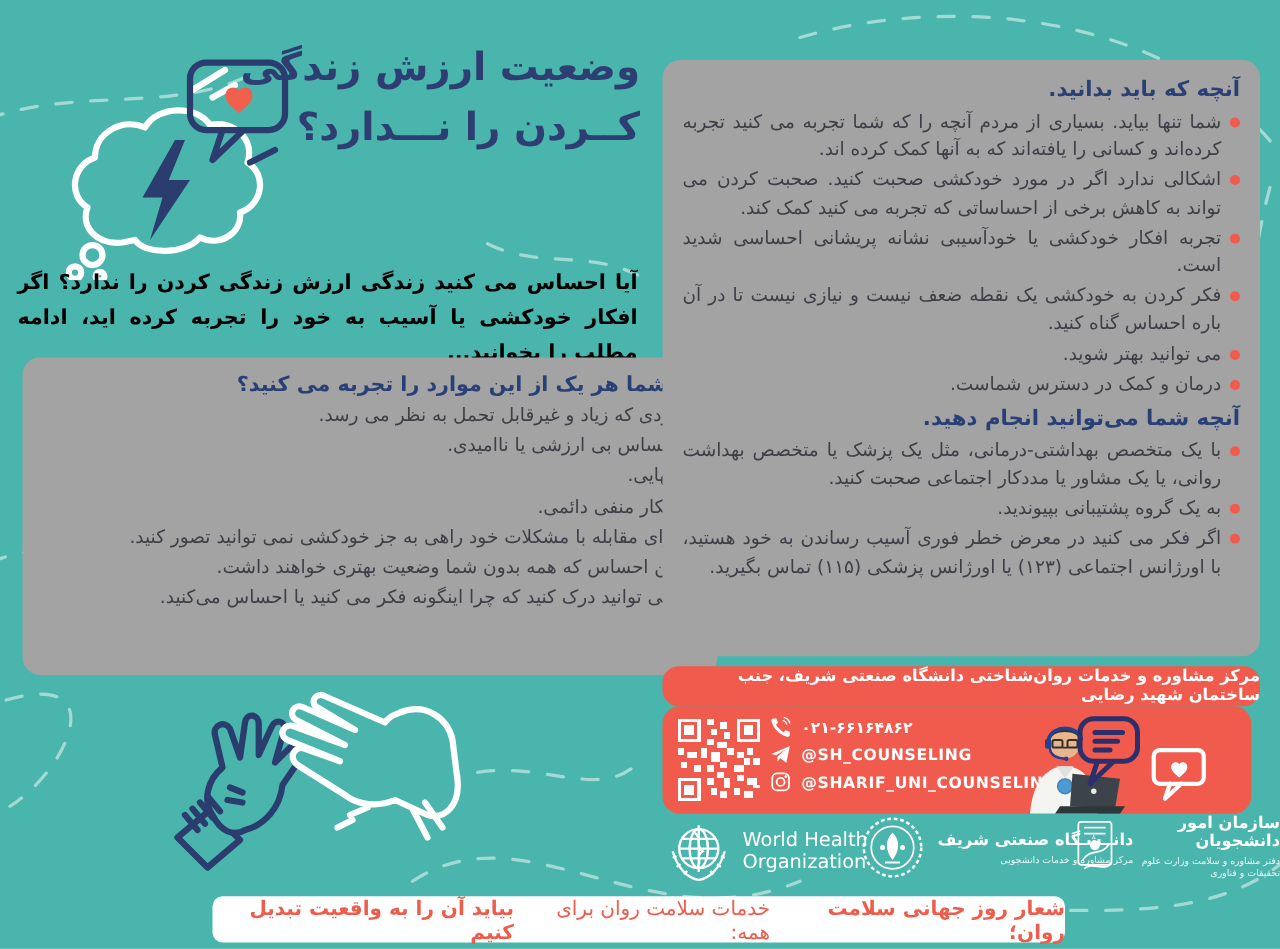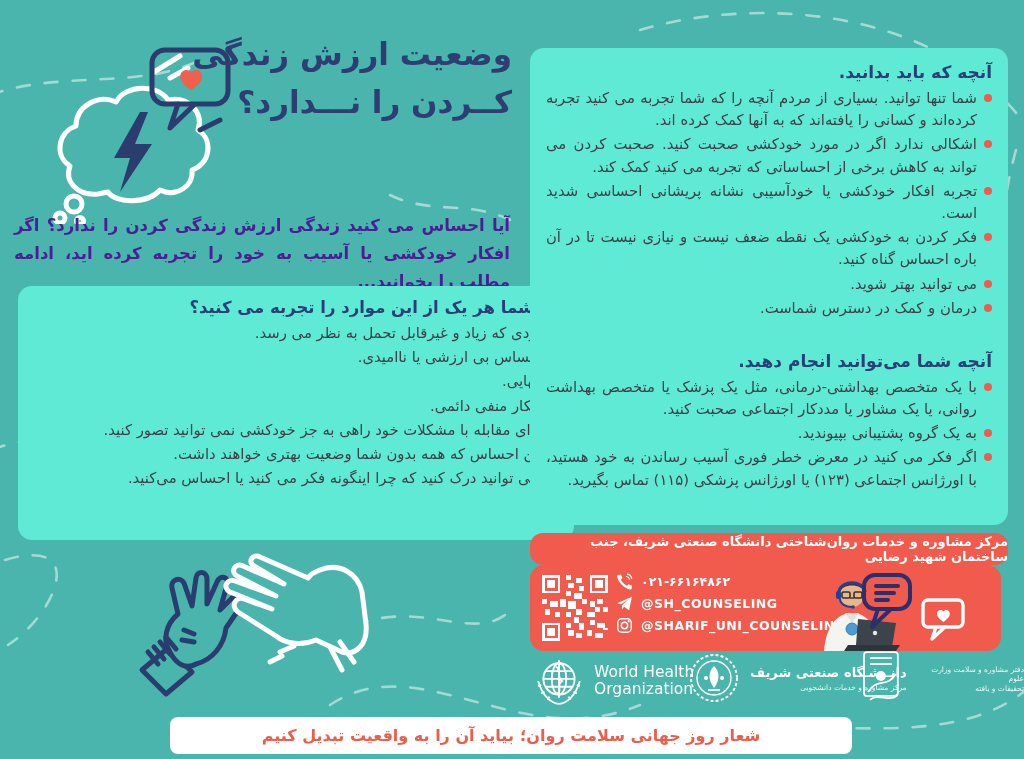--- a/index.html
+++ b/index.html
@@ -11,34 +11,34 @@
   svg{display:block;}
   .abs{position:absolute;}
 
   
   #bg-swirls{position:absolute;inset:0;pointer-events:none;}
 
   
   #main-title{top:30px;left:184px;width:328px;direction:rtl;text-align:right;
     color:#2e3e72;font-size:31px;font-weight:bold;line-height:1.55;}
   #intro-text{top:212px;left:14px;width:496px;direction:rtl;text-align:justify;
-    color:#4c1d95;font-size:16.5px;font-weight:bold;line-height:1.7;}
-  .white-box{background:#5eead4;border-radius:14px;}
+    color:#000000;font-size:16.5px;font-weight:bold;line-height:1.7;}
+  .white-box{background:#a3a3a3;border-radius:14px;}
   #checklist-box{top:286px;left:18px;width:556px;height:254px;padding:10px 16px;box-sizing:border-box;direction:rtl;}
   .box-heading{color:#2a3f75;font-weight:bold;font-size:16.5px;margin:2px 0 5px;direction:rtl;text-align:right;}
   .bullet-list{margin:0;padding:0;list-style:none;direction:rtl;}
   .bullet-list li{position:relative;padding-right:15px;color:var(--ink);
     font-size:14.8px;line-height:1.5;text-align:justify;margin-bottom:2px;}
   .bullet-list li::before{content:"";position:absolute;right:0;top:7px;width:8px;height:8px;
     border-radius:50%;background:var(--coral);}
 
   
   #info-box{top:48px;left:530px;width:478px;height:477px;padding:12px 16px;box-sizing:border-box;direction:rtl;}
   #info-box .box-heading{font-size:17px;}
-  #heading-do{margin-top:32px;}
+  #heading-do{margin-top:6px;}
 
   #address-banner{top:533px;left:530px;width:478px;height:32px;background:var(--coral);
     border-radius:13px;color:#fff;font-size:13px;font-weight:bold;direction:rtl;
     display:flex;align-items:center;justify-content:center;}
 
   #contact-card{top:565px;left:530px;width:471px;height:86px;background:var(--coral);border-radius:14px;}
   #qr{left:12px;top:10px;}
   .contact-rows{position:absolute;left:86px;top:8px;display:flex;flex-direction:column;gap:5px;}
   .contact-row{display:flex;align-items:center;gap:8px;color:#fff;}
   .contact-row .txt{font-size:12.5px;font-weight:bold;letter-spacing:.5px;direction:ltr;}
@@ -116,21 +116,21 @@
       <li>افکار منفی دائمی.</li>
       <li>برای مقابله با مشکلات خود راهی به جز خودکشی نمی توانید تصور کنید.</li>
       <li>این احساس که همه بدون شما وضعیت بهتری خواهند داشت.</li>
       <li>نمی توانید درک کنید که چرا اینگونه فکر می کنید یا احساس می‌کنید.</li>
     </ul>
   </div>
 
   <div id="info-box" class="abs white-box">
     <div class="box-heading">آنچه که باید بدانید.</div>
     <ul class="bullet-list">
-      <li>شما تنها توانید. بسیاری از مردم آنچه را که شما تجربه می کنید تجربه کرده‌اند و کسانی را یافته‌اند که به آنها کمک کرده اند.</li>
+      <li>شما تنها بیاید. بسیاری از مردم آنچه را که شما تجربه می کنید تجربه کرده‌اند و کسانی را یافته‌اند که به آنها کمک کرده اند.</li>
       <li>اشکالی ندارد اگر در مورد خودکشی صحبت کنید. صحبت کردن می تواند به کاهش برخی از احساساتی که تجربه می کنید کمک کند.</li>
       <li>تجربه افکار خودکشی یا خودآسیبی نشانه پریشانی احساسی شدید است.</li>
       <li>فکر کردن به خودکشی یک نقطه ضعف نیست و نیازی نیست تا در آن باره احساس گناه کنید.</li>
       <li>می توانید بهتر شوید.</li>
       <li>درمان و کمک در دسترس شماست.</li>
     </ul>
     <div class="box-heading" id="heading-do">آنچه شما می‌توانید انجام دهید.</div>
     <ul class="bullet-list">
       <li>با یک متخصص بهداشتی-درمانی، مثل یک پزشک یا متخصص بهداشت روانی، یا یک مشاور یا مددکار اجتماعی صحبت کنید.</li>
       <li>به یک گروه پشتیبانی بپیوندید.</li>
@@ -300,23 +300,25 @@
     <svg width="46" height="58" viewBox="0 0 46 58">
       <g fill="none" stroke="#fff" stroke-width="1.8">
         <rect x="6" y="4" width="34" height="44" rx="3"></rect>
         <path d="M12 10 h22 M12 16 h22"></path>
         <path d="M10 44 C18 30 30 40 38 26"></path>
         <path d="M12 52 C20 44 34 56 40 46"></path>
       </g>
       <circle cx="23" cy="28" r="5" fill="#fff"></circle>
     </svg>
     <div class="fa-logo-text">
+      <div class="fa-logo-title">سازمان امور دانشجویان</div>
       <div class="fa-logo-sub">دفتر مشاوره و سلامت وزارت علوم</div>
-      <div class="fa-logo-sub" style="margin-top:1px">تحقیقات و یافته</div>
+      <div class="fa-logo-sub" style="margin-top:1px">تحقیقات و فناوری</div>
     </div>
   </div>
 
   <div id="footer-ribbon" class="abs">
     <span class="b">شعار روز جهانی سلامت روان؛</span>
+    <span>خدمات سلامت روان برای همه:</span>
     <span class="b">بیاید آن را به واقعیت تبدیل کنیم</span>
   </div>
 
 </div>
 
 </body></html>

